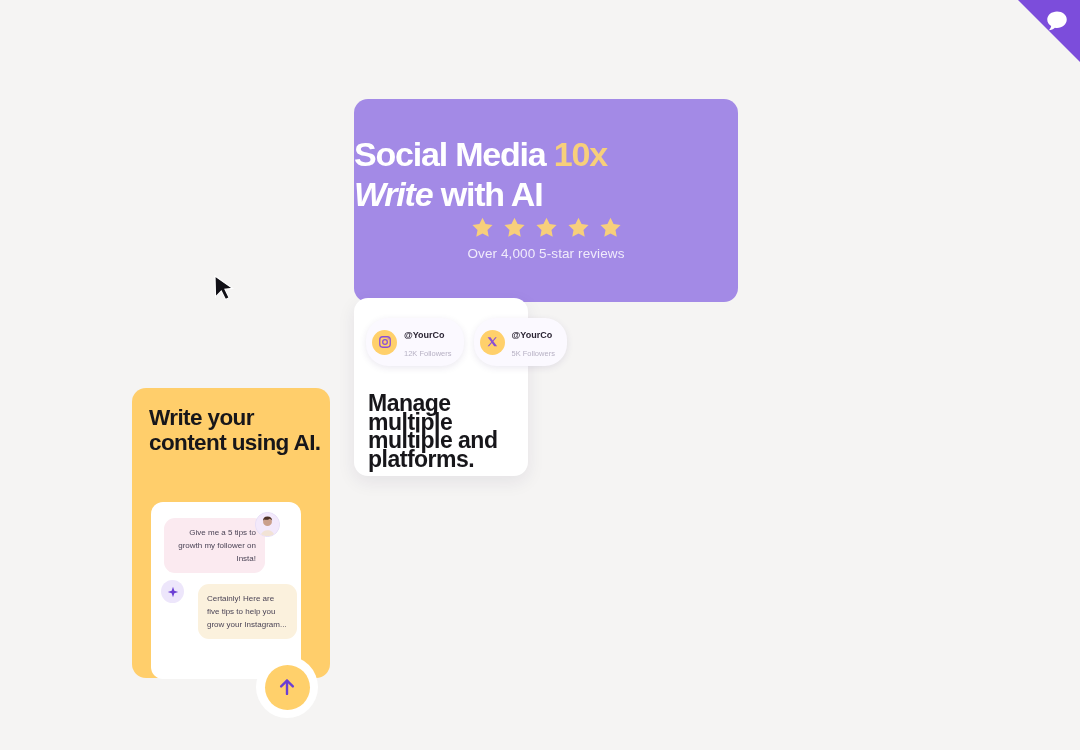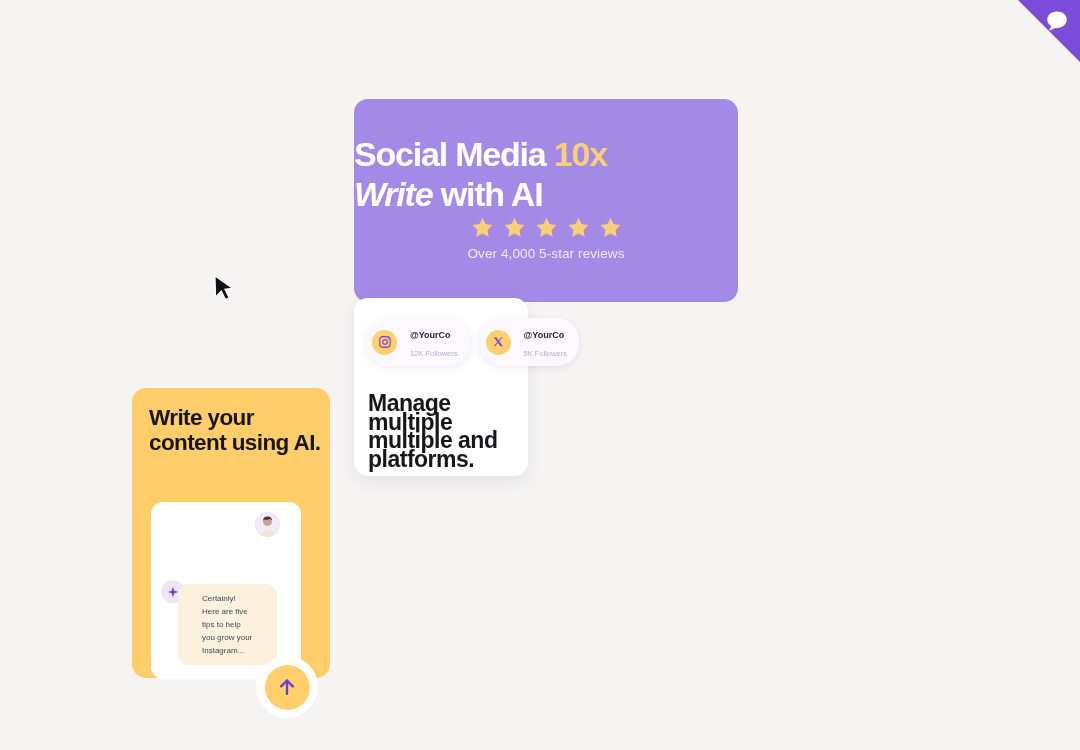--- a/index.html
+++ b/index.html
@@ -93,21 +93,21 @@
     left: 354px; top: 298px; width: 174px; height: 178px;
     background: #ffffff;
     box-shadow: 0 6px 18px rgba(40,25,80,0.08);
   }
   .chip-row {
     position: absolute; left: 12px; top: 20px;
     display: flex; gap: 10px;
     filter: blur(0.45px);
   }
   .chip {
-    display: flex; align-items: center; gap: 13px;
+    display: flex; align-items: center; gap: 7px;
     background: #fbf9ff;
     border-radius: 22px;
     padding: 6px 12px 6px 6px;
     box-shadow: 0 2px 7px rgba(60,40,110,0.10);
     flex: 0 0 auto;
   }
   .chip .badge {
     width: 25px; height: 25px; border-radius: 50%;
     background: #ffd06b;
     display: flex; align-items: center; justify-content: center;
@@ -142,23 +142,23 @@
     padding: 8px 9px;
     font-size: 8px; line-height: 13px; color: #4b4456; text-align: right;
   }
   .avatar {
     position: absolute; left: 104px; top: 10px;
     width: 25px; height: 25px; border-radius: 50%;
     border: 1.5px solid #e6def7; overflow: hidden;
     background: #efe6f8;
   }
   .bubble-ai {
-    position: absolute; left: 27px; top: 82px; width: 99px;
+    position: absolute; left: 47px; top: 82px; width: 99px;
     background: #fbf1dd; border-radius: 11px;
-    padding: 8px 24px;
+    padding: 8px 9px;
     font-size: 8px; line-height: 13px; color: #4b4456;
   }
   .sparkle-chip {
     position: absolute; left: 10px; top: 78px;
     width: 23px; height: 23px; border-radius: 50%;
     background: #ede6fb;
     display: flex; align-items: center; justify-content: center;
   }
   .send-fab-ring {
     position: absolute; left: 105px; top: 154px;
@@ -256,20 +256,21 @@
     </div>
   </div>
 
   <div class="card" id="card-write">
     <div class="headline">
       <span>Write your</span><br>
       <span>content using AI.</span>
     </div>
 
     <div class="chat-panel">
+      <div class="bubble-user">Give me a 5 tips to growth my follower on Insta!</div>
 
       <div class="avatar">
         <svg viewBox="0 0 24 24" width="100%" height="100%">
           <rect width="24" height="24" fill="#f3e9fb"></rect>
           <circle cx="12" cy="9" r="4.6" fill="#caa08c"></circle>
           <path d="M12 3.6c3.2 0 5 1.8 4.8 4.6-.4-1.4-1.6-2.2-2.6-2.3-1.4 1.3-4.2 1.5-5.8.9-.4.4-.8 1-1 1.6C7.1 5.6 8.7 3.6 12 3.6z" fill="#4e3225"></path>
           <path d="M4.6 24c.9-4 3.8-6 7.4-6s6.5 2 7.4 6z" fill="#f2e3d6"></path>
         </svg>
       </div>
 

